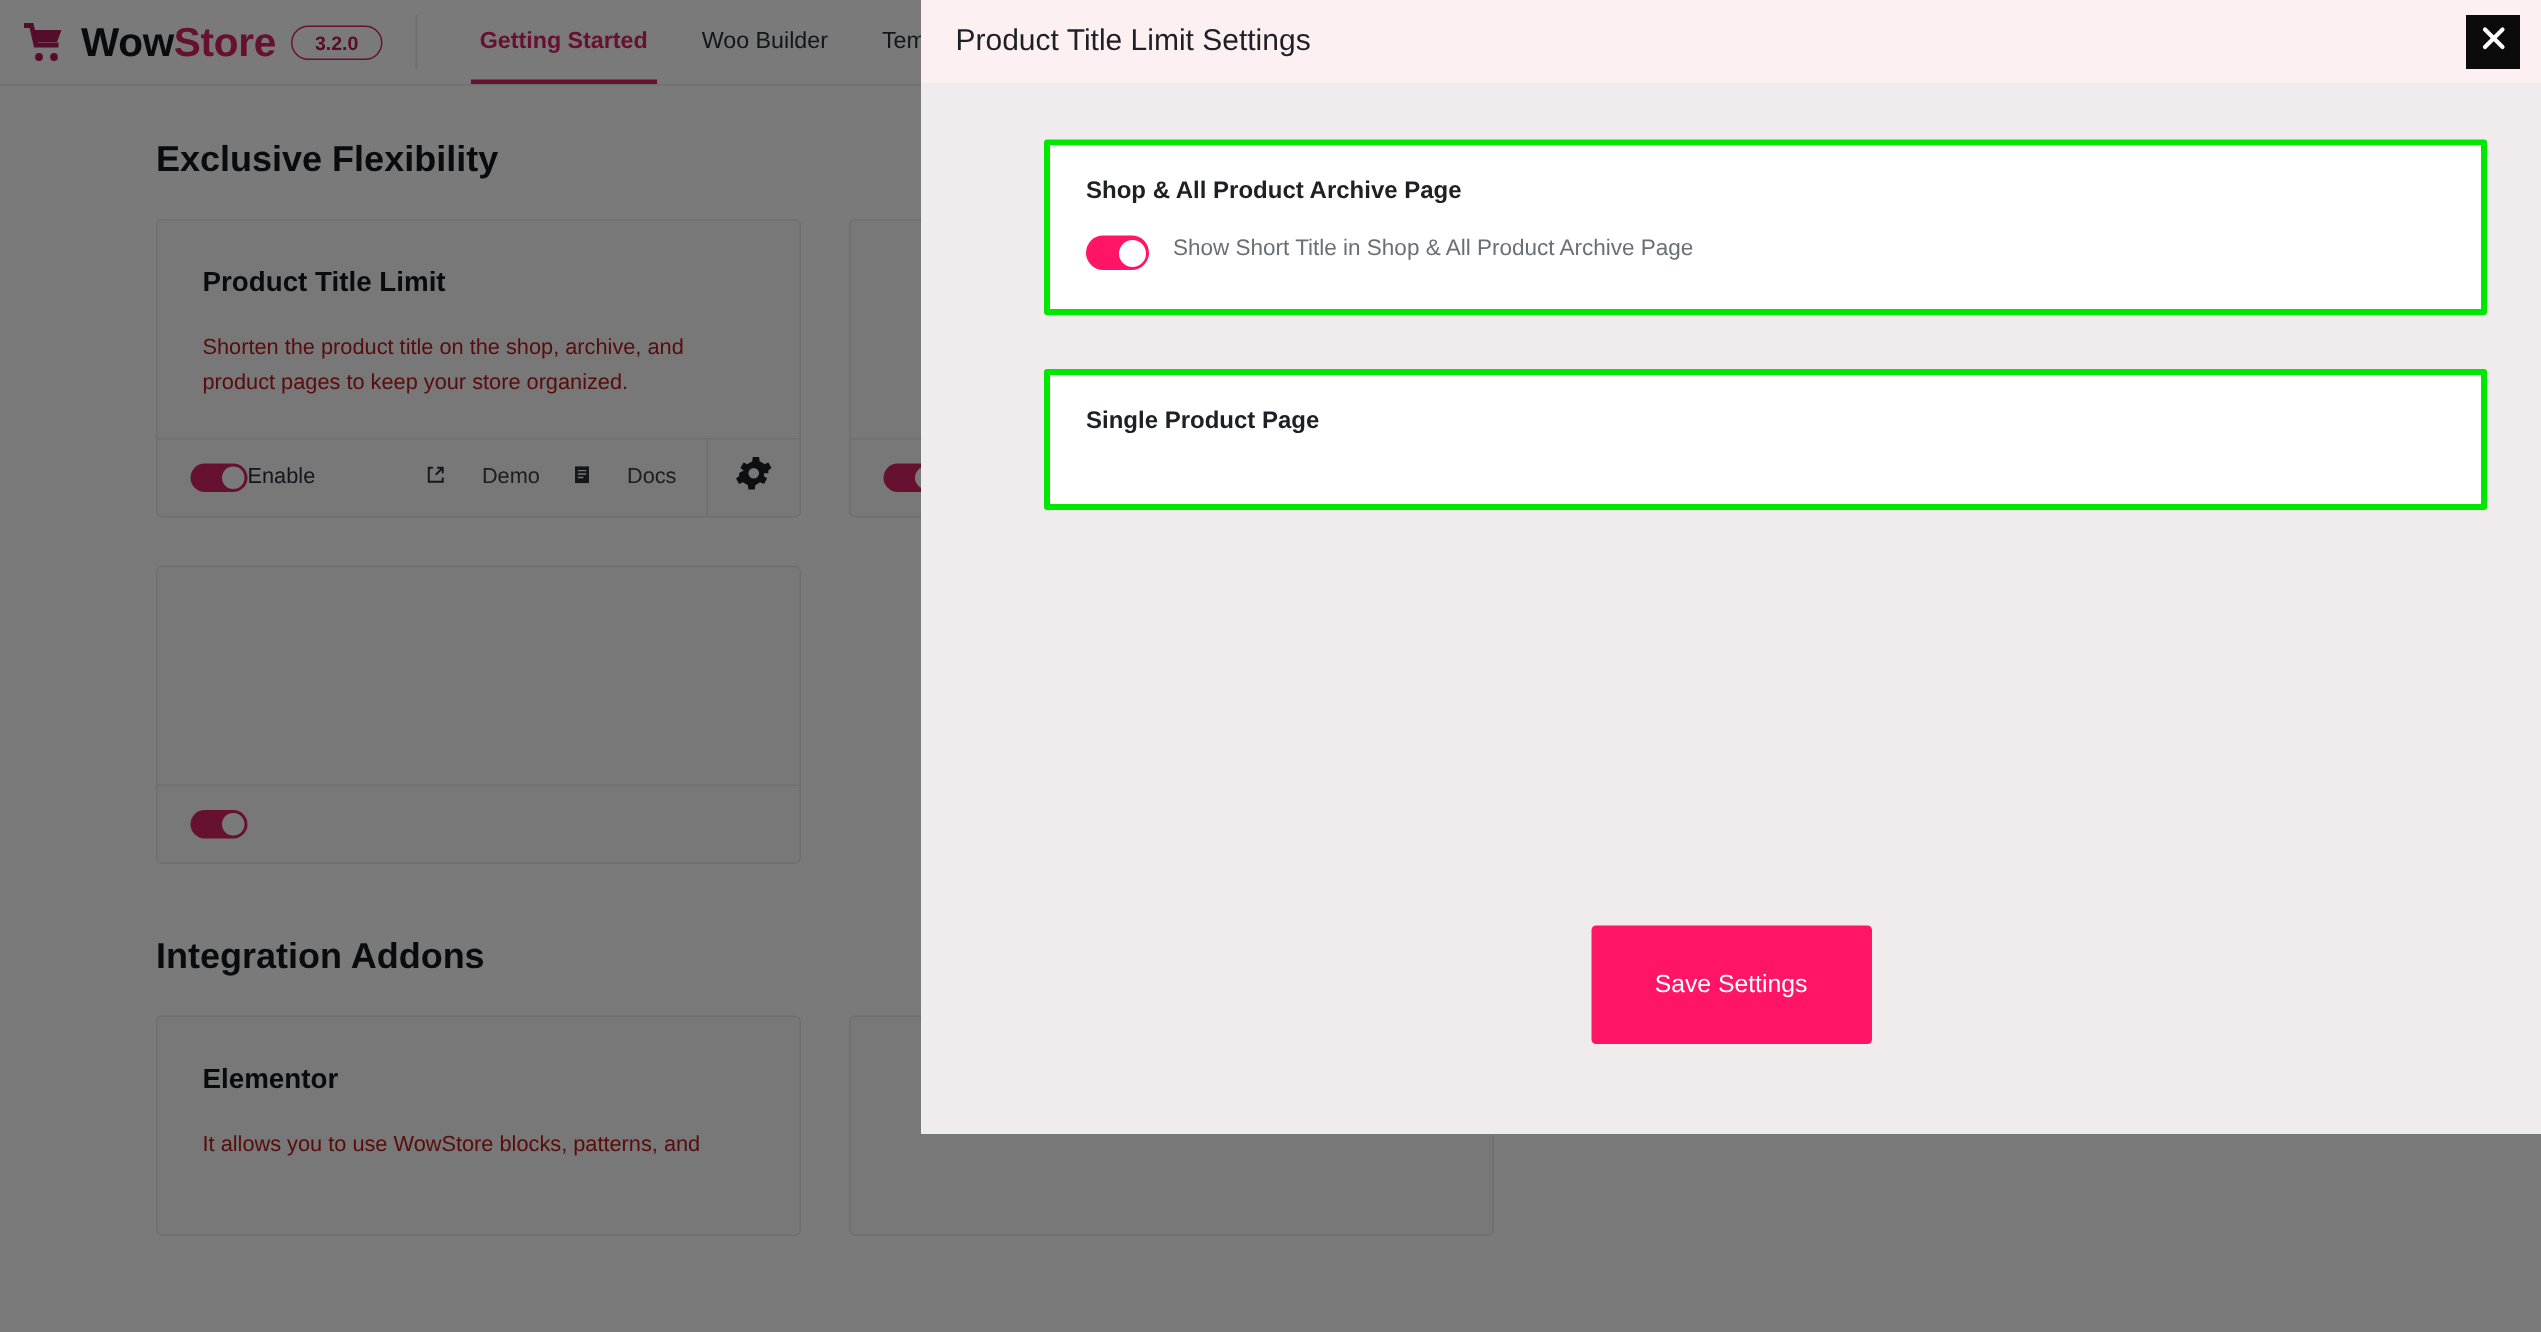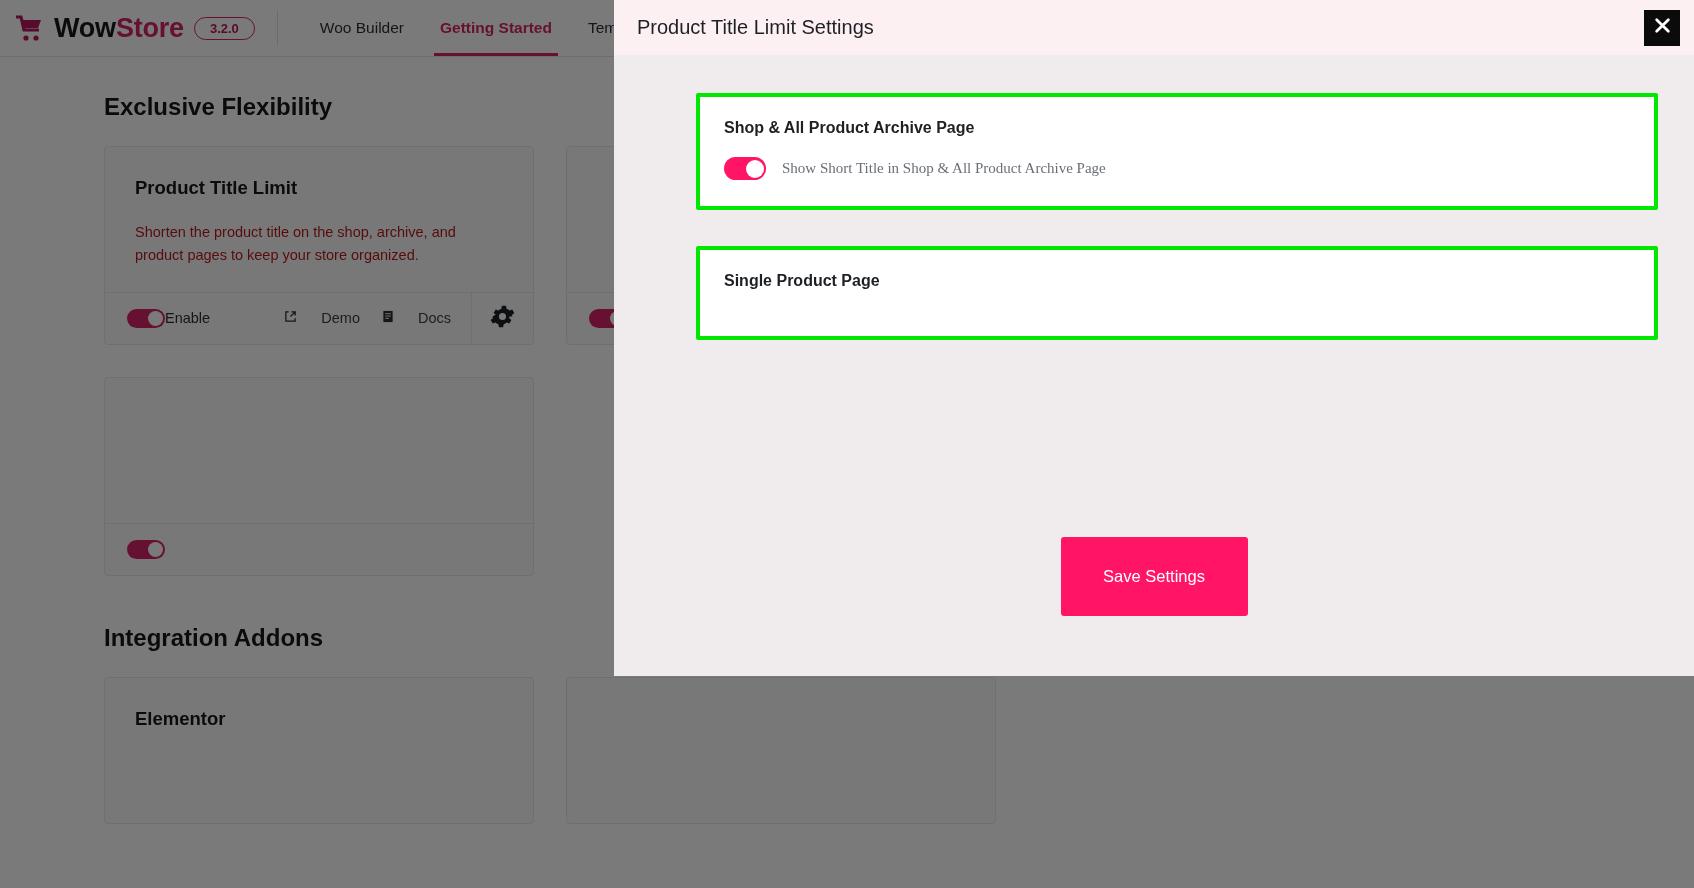--- a/index.html
+++ b/index.html
@@ -82,41 +82,41 @@
 
   
   #dim-overlay {
     position: absolute; left: 0; top: 0; width: 1694px; height: 888px;
     background: rgba(0,0,0,0.52);
   }
 
   
   #modal {
     position: absolute; left: 614px; top: 0;
-    width: 1080px; height: 676px;
+    width: 1080px; height: 756px;
     background: #f0ecee;
     display: flex; flex-direction: column;
   }
   .modal-header {
     height: 55px; background: #fdf0f2;
     display: flex; align-items: center; justify-content: space-between;
     padding-left: 23px; flex: none;
   }
   .modal-title { font-size: 20px; color: #1d2024; font-weight: 400; }
   .modal-close {
     width: 36px; height: 36px; background: #0b0b0b;
     display: flex; align-items: center; justify-content: center;
     margin-right: 14px; cursor: pointer;
   }
   .modal-body { flex: 1; padding: 38px 36px 0; overflow: hidden; margin-left: 46px; }
 
   .hl-wrap { border: 4px solid #00e800; border-radius: 2px; margin-bottom: 36px; }
   .panel { background: #ffffff; padding: 22px 24px 26px; }
   .panel-title { font-size: 16px; font-weight: 700; color: #1d2024; margin-bottom: 20px; }
-  .panel-row { display: flex; align-items: center; gap: 16px; font-family: Liberation Serif, serif; }
+  .panel-row { display: flex; gap: 16px; }
   .panel-row .tog-label { font-size: 15px; color: #6a6f77; }
   .toggle-lg { width: 42px; height: 23px; border-radius: 14px; background: #ff1466; position: relative; flex: none; }
   .toggle-lg .knob { position: absolute; top: 2.5px; right: 2.5px; width: 18px; height: 18px; border-radius: 50%; background: #fff; }
 
   .modal-footer { flex: none; padding: 0 0 60px; display: flex; justify-content: center; }
   .save-btn {
     background: #ff1466; color: #ffffff; border: none;
     font-size: 16.5px; font-family: "Liberation Sans", sans-serif;
     padding: 30px 32px; border-radius: 3px; cursor: pointer;
     min-width: 187px;
@@ -135,25 +135,25 @@
           <path d="M8 6 L27 6 L24 14 L10 14 Z" fill="#b5195a"></path>
           <circle cx="12" cy="24" r="2.6" fill="#b5195a"></circle>
           <circle cx="22" cy="24" r="2.6" fill="#b5195a"></circle>
         </svg>
       </span>
       <span class="brand-name"><span>Wow</span><span class="accent">Store</span></span>
       <span class="ver-badge">3.2.0</span>
     </div>
     <div class="nav-sep"></div>
     <nav class="bg-nav">
+      <div class="nav-item active">
+          <span>Getting Started</span>
+        </div>
       <div class="nav-item">
           <span>Woo Builder</span>
-        </div>
-      <div class="nav-item active">
-          <span>Getting Started</span>
         </div>
       <div class="nav-item">
           <span>Template</span>
         </div>
     </nav>
   </div>
 
   <div class="bg-content">
 
     <div class="sec-title">Exclusive Flexibility</div>
@@ -272,20 +272,21 @@
           </div>
         </div>
       </div>
     </div>
 
     <div class="sec-title" style="margin-top:48px">Integration Addons</div>
     <div class="card-grid">
       <div class="feat-card">
         <div class="fc-body">
           <div class="fc-title">Elementor</div>
+          <div class="fc-desc">It allows you to use WowStore blocks, patterns, and</div>
         </div>
       </div>
       <div class="feat-card">
         <div class="fc-body">
           <div class="fc-title">&nbsp;</div>
           <div class="fc-desc">&nbsp;<br>&nbsp;</div>
         </div>
       </div>
     </div>
 

